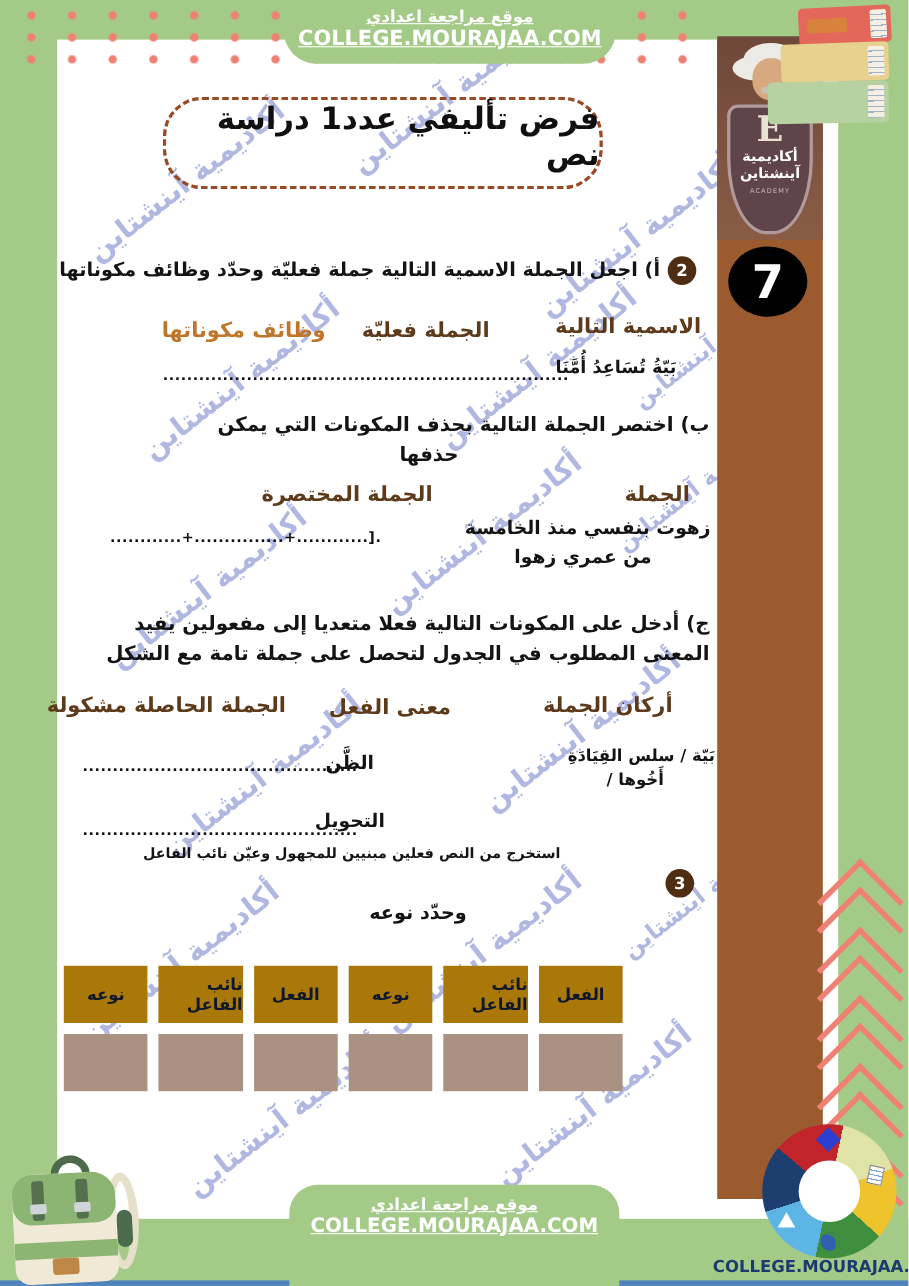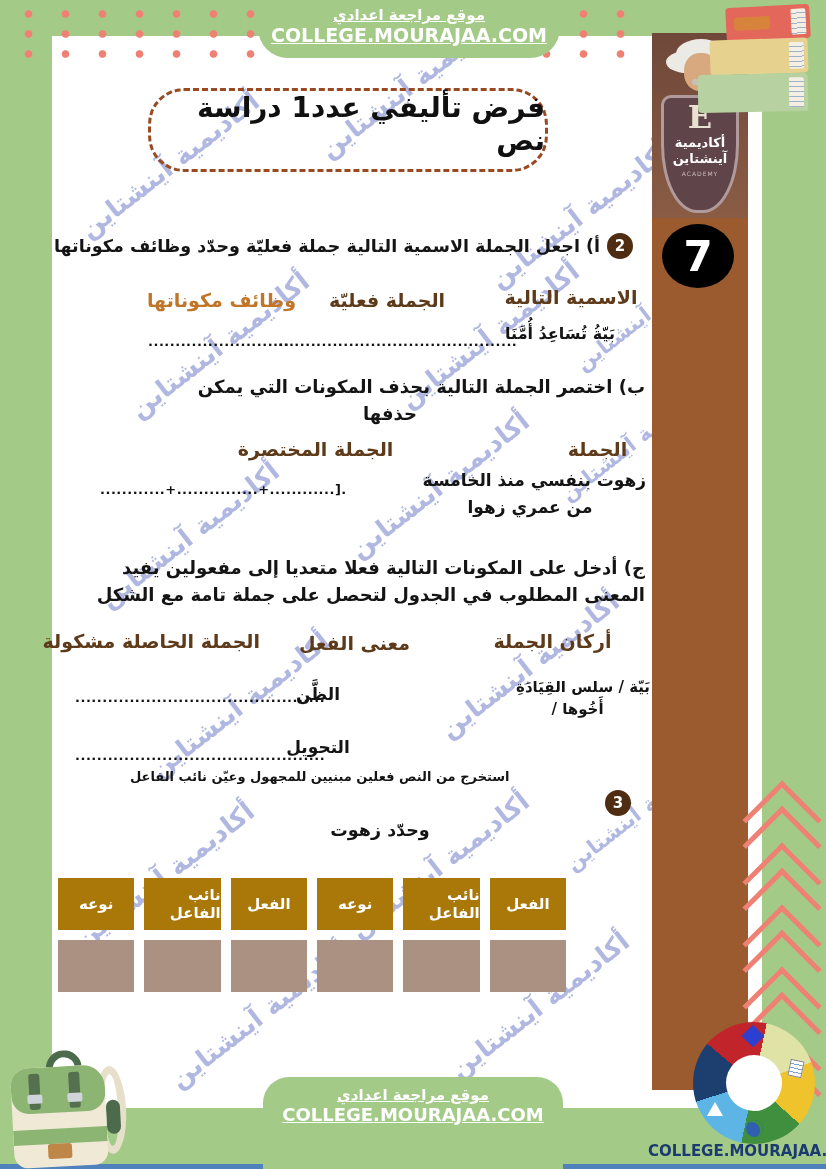--- a/index.html
+++ b/index.html
@@ -82,21 +82,21 @@
   .hb { color:#5d3a1a; }     
   .ho { color:#c0762a; }     
   .dotline { color:#111; font-weight:bold; letter-spacing:.5px; }
 
   .badge { position:absolute; width:26px; height:26px; border-radius:50%; background:#4f2d12; color:#fff;
            font-size:15px; font-weight:bold; display:flex; align-items:center; justify-content:center; }
 
   
   .anstable { position:absolute; left:58px; top:878px; width:508px; direction:rtl;
               display:grid; grid-template-columns:repeat(6,1fr); gap:10px; }
-  .anstable .hcell { height:52px; background:#a97808; color:#ffffff; font-weight:bold; font-size:15px;
+  .anstable .hcell { height:52px; background:#a97808; color:#0f172a; font-weight:bold; font-size:15px;
               display:flex; align-items:center; justify-content:center; }
   .anstable .bcell { height:52px; background:#ab9181; margin-top:0; }
 
   
   .backpack { position:absolute; left:10px; top:1050px; width:120px; height:118px; transform:rotate(-3deg); }
   .bp-handle { position:absolute; left:38px; top:0; width:36px; height:24px; border:7px solid #4c6b4c;
                border-bottom:none; border-radius:18px 18px 0 0; }
   .bp-strap-side { position:absolute; left:86px; top:18px; width:30px; height:88px; border:8px solid #e6dfc9;
                border-radius:50%; }
   .bp-strap-dark { position:absolute; left:96px; top:52px; width:14px; height:34px; background:#4c6b4c; border-radius:7px; }
@@ -225,21 +225,21 @@
 
   <div class="t" style="left:495px;top:678px;width:155px;font-size:15px;text-align:right">بَيّة / سلس القِيَادَةِ</div>
   <div class="t" style="left:540px;top:700px;width:75px;font-size:15px;text-align:center">أَخُوها /</div>
   <div class="t" style="left:288px;top:684px;width:60px;font-size:17px;text-align:center">الظَّن</div>
   <div class="t dotline" dir="ltr" style="left:75px;top:690px;width:180px;font-size:13px;text-align:left">..............................................</div>
   <div class="t" style="left:278px;top:737px;width:80px;font-size:17px;text-align:center">التحويل</div>
   <div class="t dotline" dir="ltr" style="left:75px;top:748px;width:180px;font-size:13px;text-align:left">..............................................</div>
 
   <div class="badge" style="left:605px;top:790px">3</div>
   <div class="t" style="left:130px;top:769px;width:470px;font-size:13px;text-align:left">استخرج من النص فعلين مبنيين للمجهول وعيّن نائب الفاعل</div>
-  <div class="t" style="left:325px;top:820px;width:110px;font-size:17.5px;text-align:center">وحدّد زهوت</div>
+  <div class="t" style="left:325px;top:820px;width:110px;font-size:17.5px;text-align:center">وحدّد نوعه</div>
 
   <div class="anstable">
     <div class="hcell">الفعل</div>
     <div class="hcell">نائب الفاعل</div>
     <div class="hcell">نوعه</div>
     <div class="hcell">الفعل</div>
     <div class="hcell">نائب الفاعل</div>
     <div class="hcell">نوعه</div>
     <div class="bcell"></div>
     <div class="bcell"></div>

